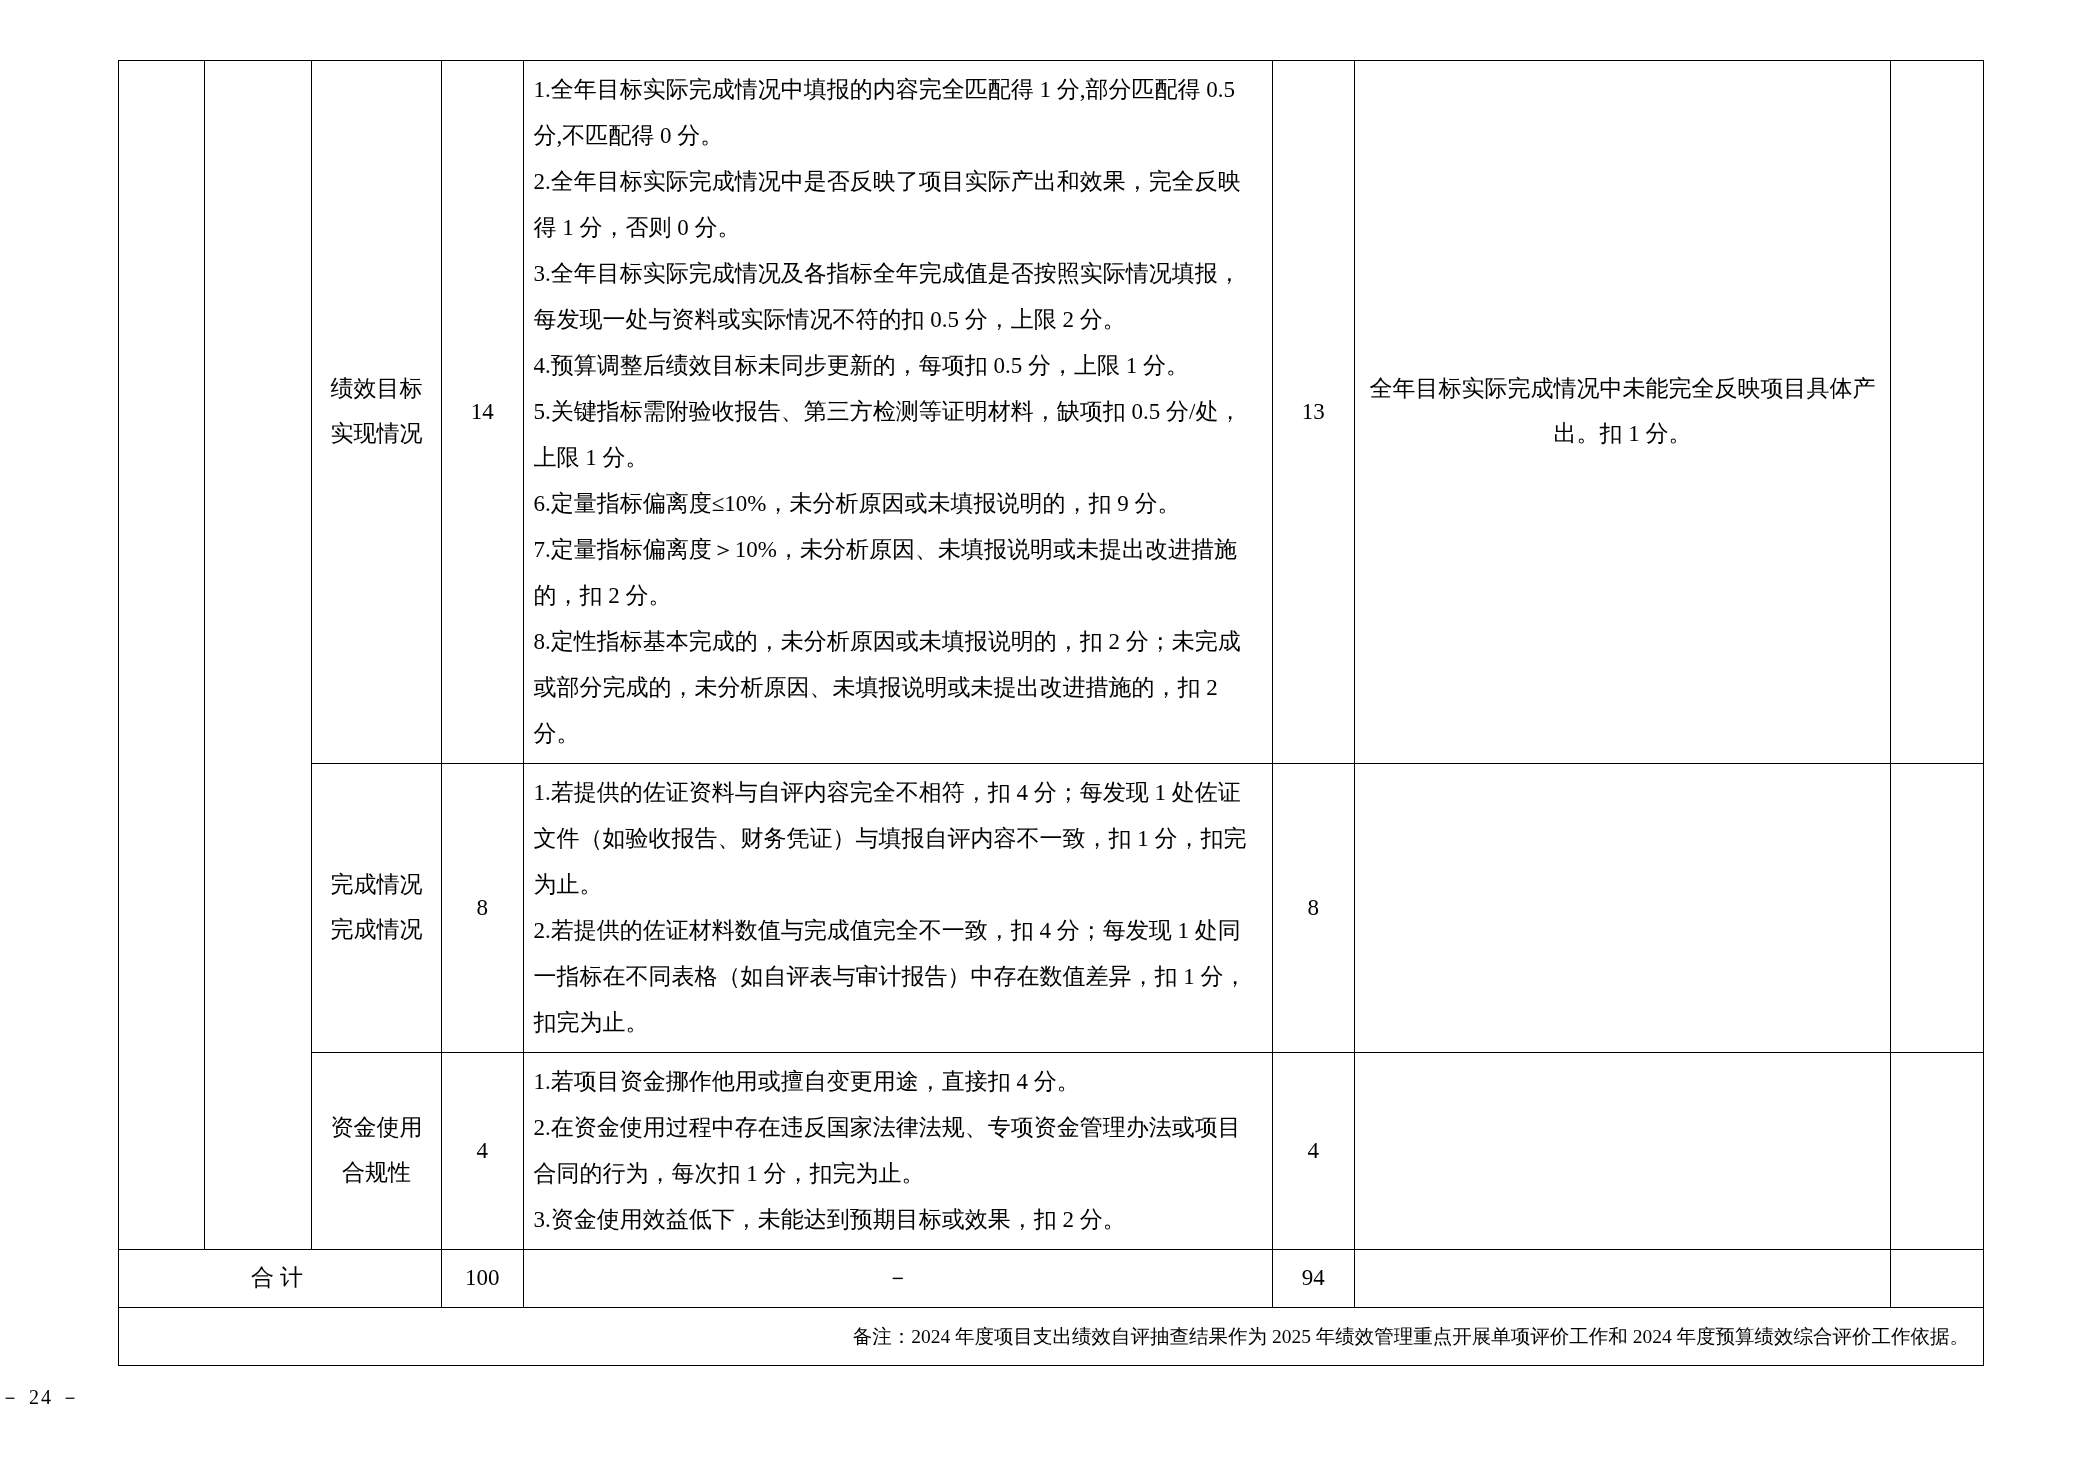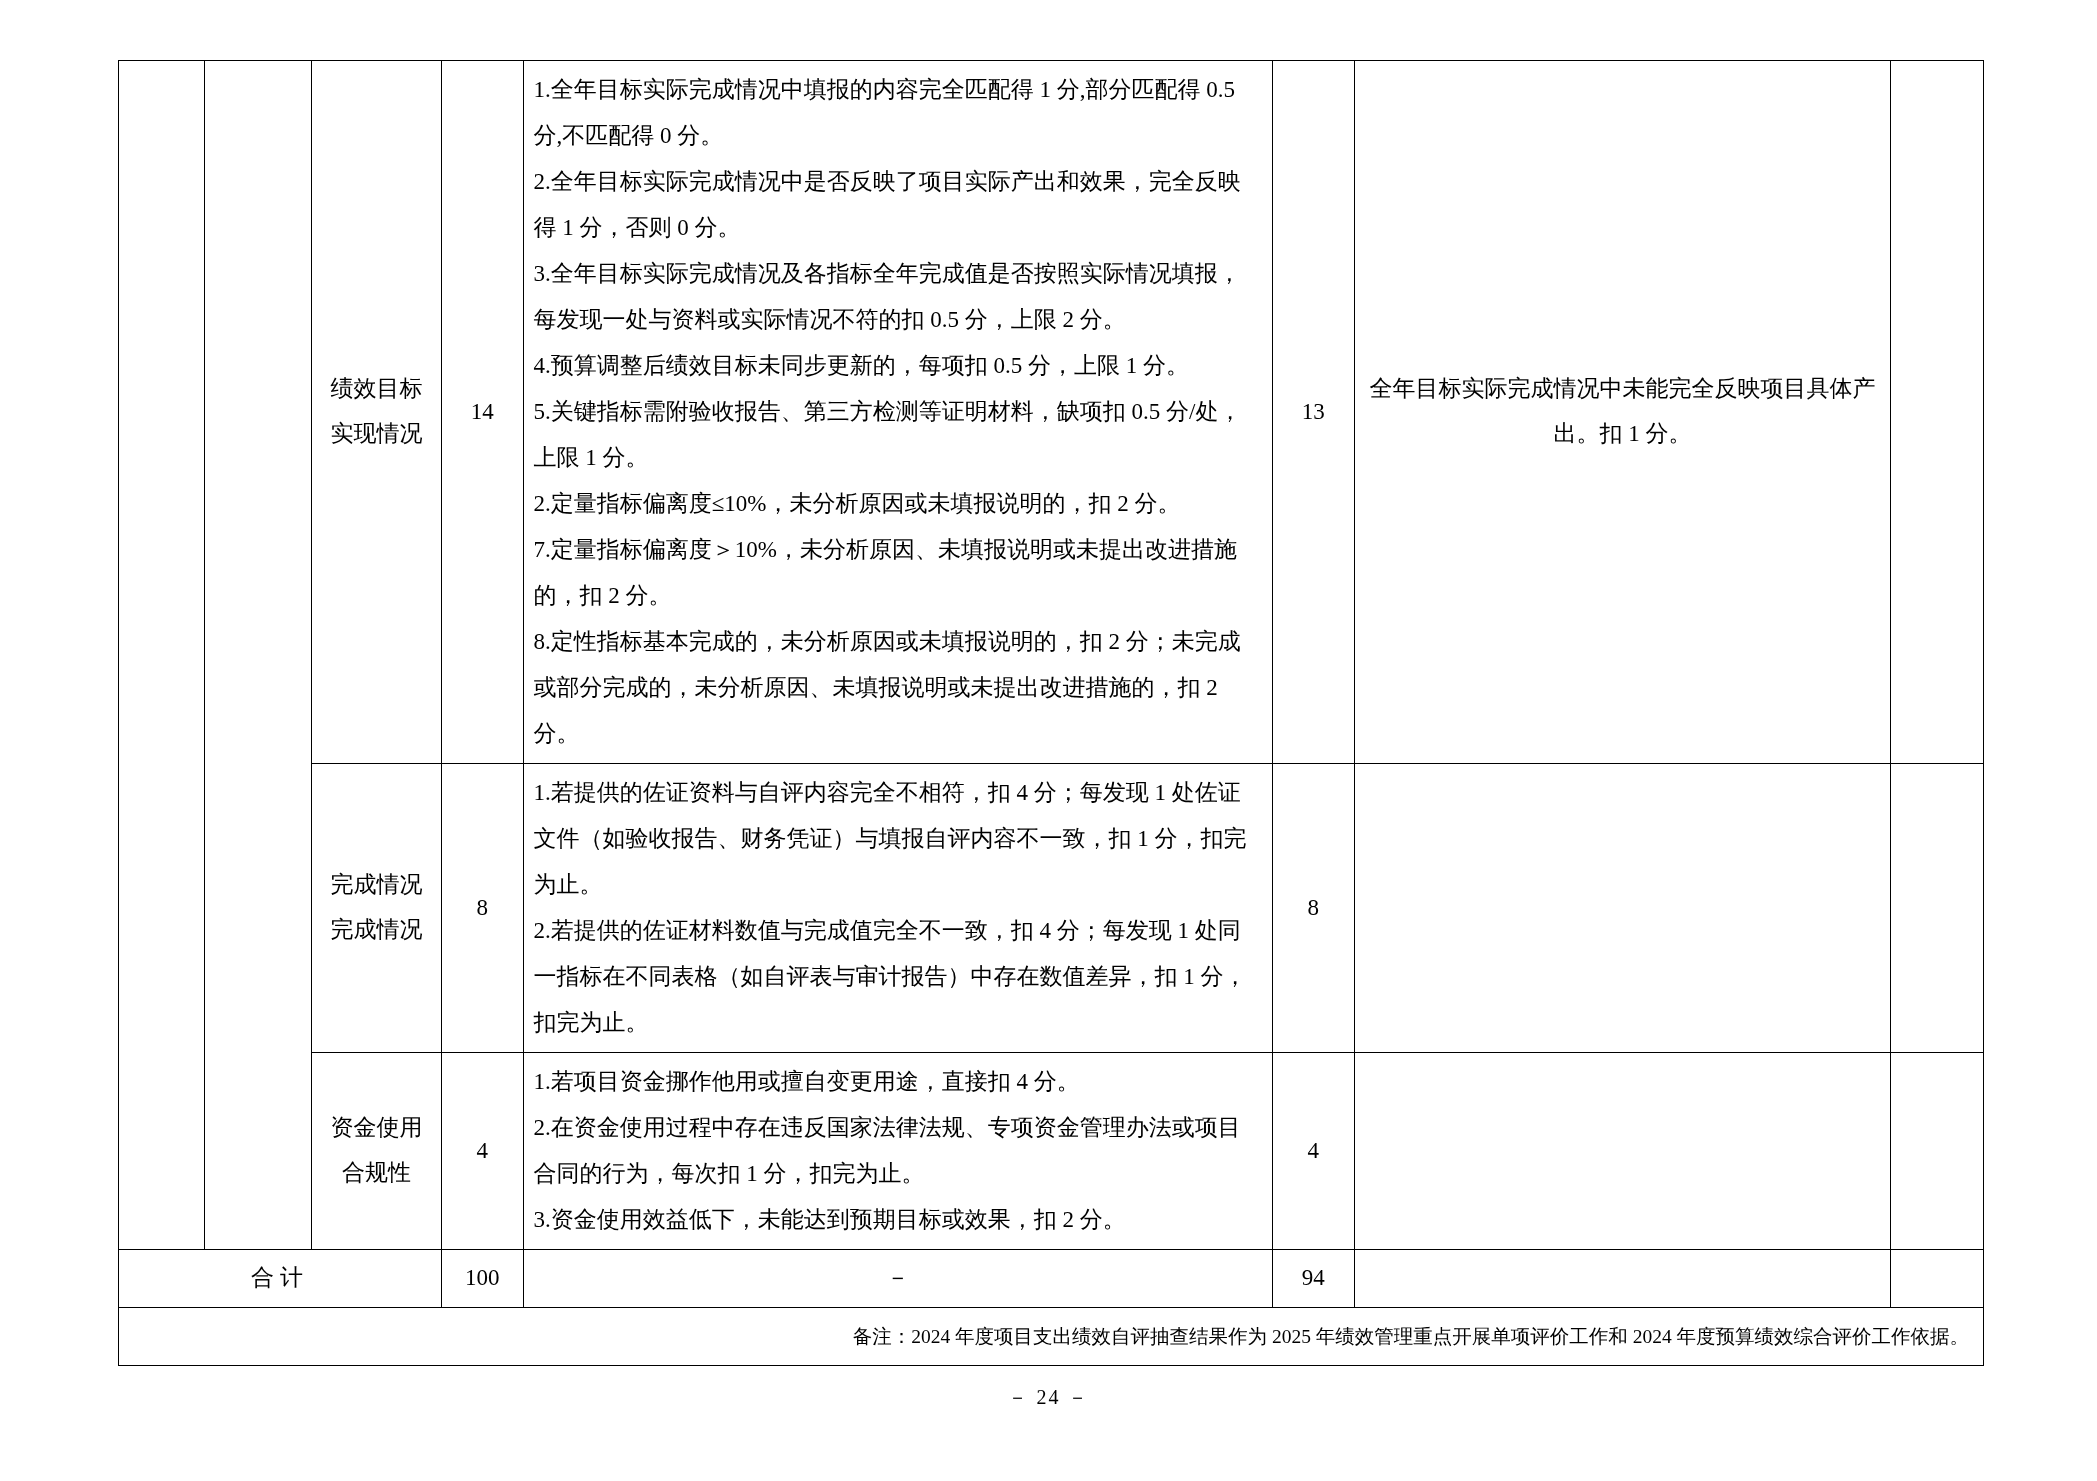--- a/index.html
+++ b/index.html
@@ -86,21 +86,21 @@
     text-align: right;
     padding: 10px 14px;
     font-size: 19.5px;
     line-height: 1.9;
   }
   .page-number {
     position: absolute;
     left: 0;
     top: 1384px;
     width: 2097px;
-    text-align: center;
+    text-align: left;
     font-size: 20px;
     letter-spacing: 2px;
   }
 </style>
 </head>
 <body>
 
 <div class="page">
 
   <table class="doc-table">
@@ -123,21 +123,21 @@
           <div>绩效目标</div>
           <div>实现情况</div>
         </td>
         <td class="c-score">14</td>
         <td class="c-crit">
           <p>1.全年目标实际完成情况中填报的内容完全匹配得 1 分,部分匹配得 0.5 分,不匹配得 0 分。</p>
           <p>2.全年目标实际完成情况中是否反映了项目实际产出和效果，完全反映得 1 分，否则 0 分。</p>
           <p>3.全年目标实际完成情况及各指标全年完成值是否按照实际情况填报，每发现一处与资料或实际情况不符的扣 0.5 分，上限 2 分。</p>
           <p>4.预算调整后绩效目标未同步更新的，每项扣 0.5 分，上限 1 分。</p>
           <p>5.关键指标需附验收报告、第三方检测等证明材料，缺项扣 0.5 分/处，上限 1 分。</p>
-          <p>2.定量指标偏离度≤10%，未分析原因或未填报说明的，扣 2 分。</p>
+          <p>6.定量指标偏离度≤10%，未分析原因或未填报说明的，扣 9 分。</p>
           <p>7.定量指标偏离度＞10%，未分析原因、未填报说明或未提出改进措施的，扣 2 分。</p>
           <p>8.定性指标基本完成的，未分析原因或未填报说明的，扣 2 分；未完成或部分完成的，未分析原因、未填报说明或未提出改进措施的，扣 2 分。</p>
         </td>
         <td class="c-score">13</td>
         <td class="c-note">全年目标实际完成情况中未能完全反映项目具体产出。扣 1 分。</td>
         <td class="c-note"></td>
       </tr>
 
       <tr>
         <td class="c-name">

